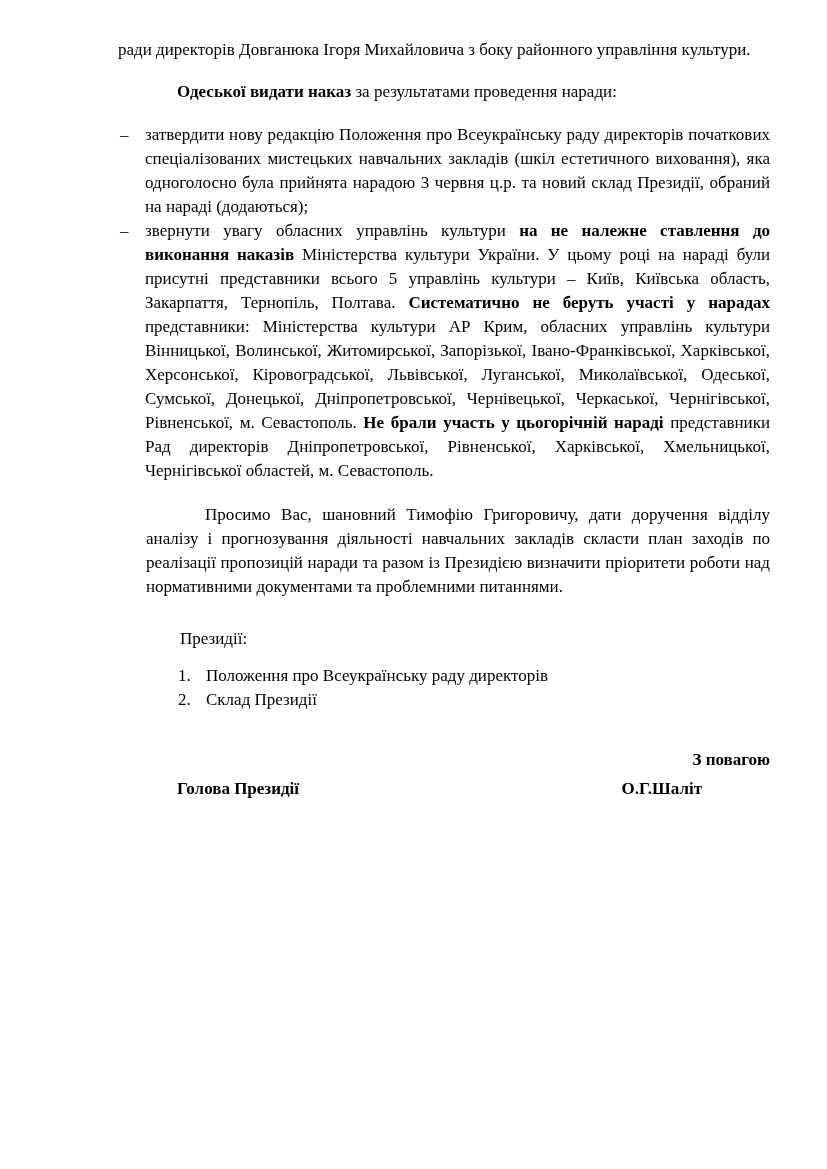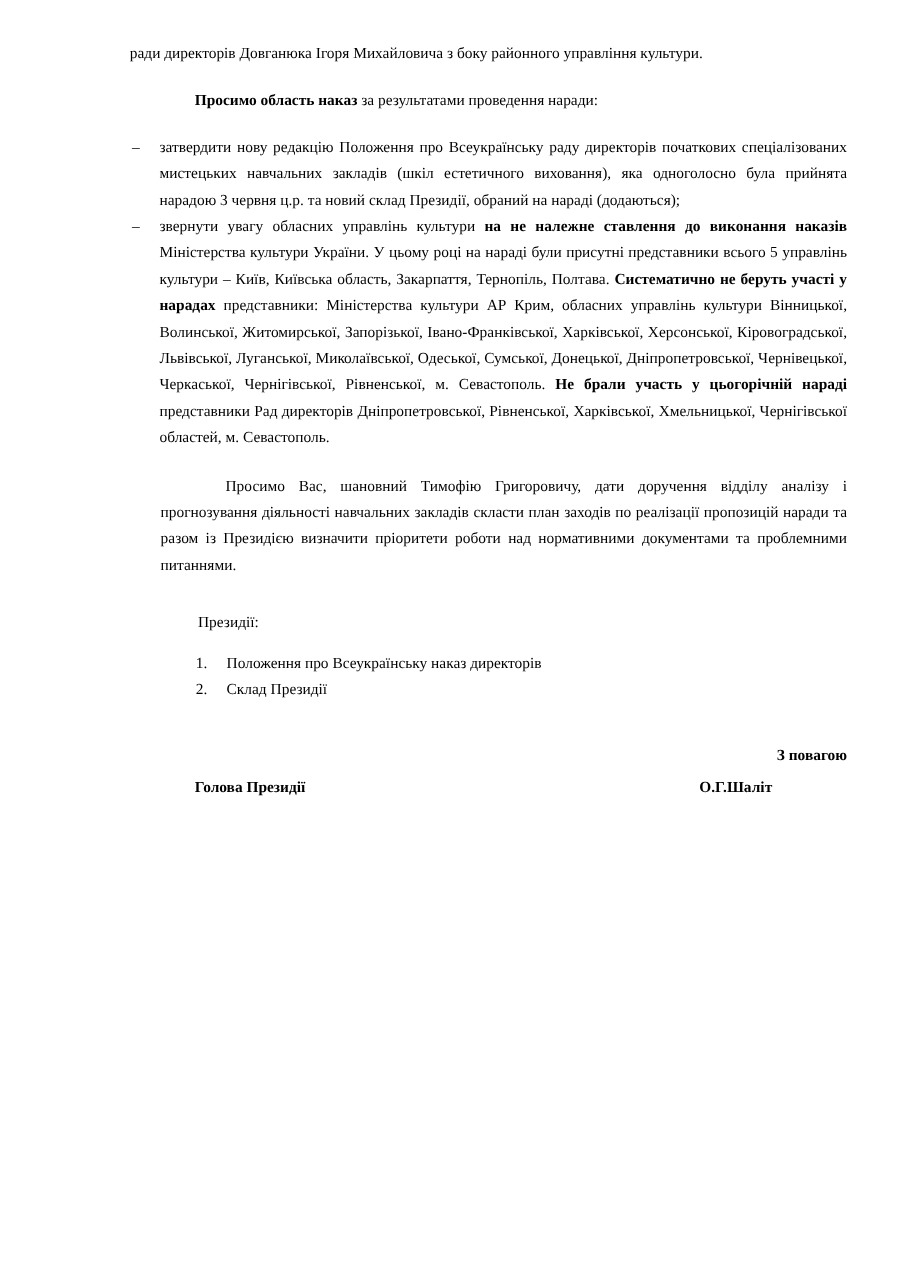--- a/index.html
+++ b/index.html
@@ -13,21 +13,21 @@
     position: relative;
     font-family: "Liberation Serif", "DejaVu Serif", serif;
     color: #000000;
     overflow: hidden;
   }
   .page {
     position: absolute;
     top: 38px;
     left: 118px;
     width: 652px;
-    font-size: 14px;
+    font-size: 17px;
     line-height: 24px;
     text-align: justify;
   }
   p { margin: 0; }
 
   .p-continuation { margin-bottom: 18px; }
 
   .p-request { text-indent: 59px; margin-bottom: 19px; }
 
   .dash-list { margin-bottom: 20px; }
@@ -65,41 +65,41 @@
     text-align: right;
   }
 </style>
 </head>
 <body>
 
 <div class="page">
 
   <p class="p-continuation">ради директорів Довганюка Ігоря Михайловича з боку районного управління культури.</p>
 
-  <p class="p-request"><b>Просимо область наказ</b><span> за результатами проведення наради:</span></p>
+  <p class="p-request"><b>Одеської видати наказ</b><span> за результатами проведення наради:</span></p>
 
   <div class="dash-list">
 
     <div class="dash-item">
       <span class="dash">–</span><span>затвердити нову редакцію Положення про Всеукраїнську раду директорів початкових спеціалізованих мистецьких навчальних закладів (шкіл естетичного виховання), яка одноголосно була прийнята нарадою 3 червня ц.р. та новий склад Президії, обраний на нараді (додаються);</span>
     </div>
 
     <div class="dash-item">
       <span class="dash">–</span><span>звернути увагу обласних управлінь культури </span><b>на не належне ставлення до виконання наказів</b><span> Міністерства культури України. У цьому році на нараді були присутні представники всього 5 управлінь культури – Київ, Київська область, Закарпаття, Тернопіль, Полтава. </span><b>Систематично не беруть участі у нарадах</b><span> представники: Міністерства культури АР Крим, обласних управлінь культури Вінницької, Волинської, Житомирської, Запорізької, Івано-Франківської, Харківської, Херсонської, Кіровоградської, Львівської, Луганської, Миколаївської, Одеської, Сумської, Донецької, Дніпропетровської, Чернівецької, Черкаської, Чернігівської, Рівненської, м. Севастополь. </span><b>Не брали участь у цьогорічній нараді</b><span> представники Рад директорів Дніпропетровської, Рівненської, Харківської, Хмельницької, Чернігівської областей, м. Севастополь.</span>
     </div>
 
   </div>
 
   <p class="p-closing">Просимо Вас, шановний Тимофію Григоровичу, дати доручення відділу аналізу і прогнозування діяльності навчальних закладів скласти план заходів по реалізації пропозицій наради та разом із Президією визначити пріоритети роботи над нормативними документами та проблемними питаннями.</p>
 
   <p class="attachment-label">Президії:</p>
 
   <div class="num-list">
     <div class="num-item">
-      <span class="num">1.</span><span>Положення про Всеукраїнську наказ директорів</span>
+      <span class="num">1.</span><span>Положення про Всеукраїнську раду директорів</span>
     </div>
     <div class="num-item">
       <span class="num">2.</span><span>Склад Президії</span>
     </div>
   </div>
 
   <p class="signoff-respect">З повагою</p>
 
   <div class="signature-row">
     <span>Голова Президії</span>

